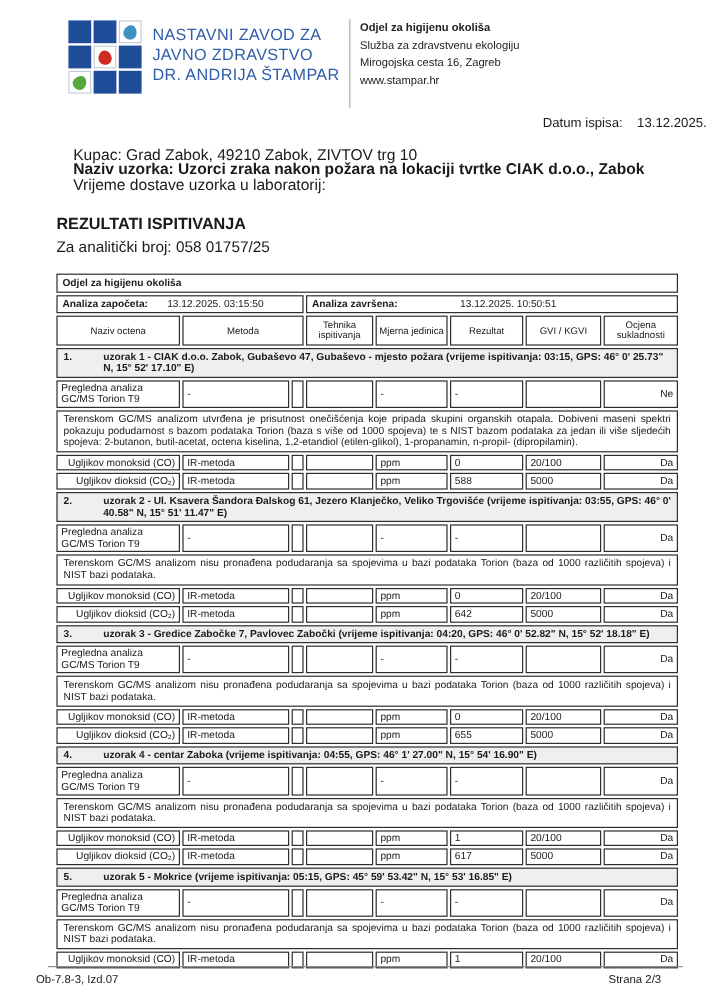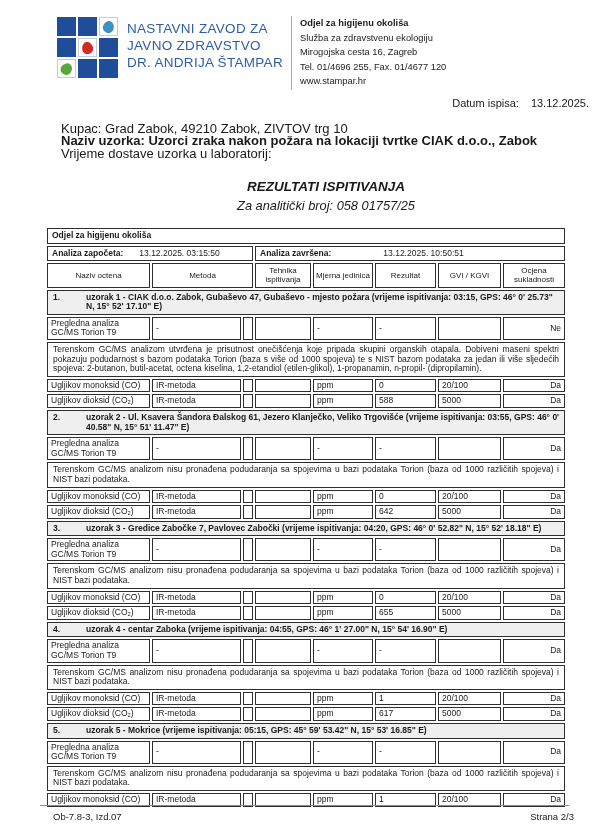--- a/index.html
+++ b/index.html
@@ -24,45 +24,45 @@
   .contact .b{font-weight:bold;}
 
   .print-date{position:absolute;top:97px;right:16px;font-size:11px;}
   .print-date .pd-val{margin-left:12px;}
 
   
   .info{position:absolute;left:61px;top:123px;font-size:13px;line-height:12.4px;}
   .info .b{font-weight:bold;}
 
   
-  .title-block{position:absolute;left:47px;top:179px;width:558px;text-align:center;font-style:italic;}
+  .title-block{position:absolute;left:47px;top:179px;width:558px;text-align:left;}
   .title-main{font-size:13.5px;font-weight:bold;}
   .title-sub{font-size:12.8px;margin-top:4px;}
 
   
   .tbl-wrap{position:absolute;left:45px;top:226px;}
   table{border-collapse:separate;border-spacing:2px;table-layout:fixed;}
   td{border:1px solid #2e2e2e;font-size:8.5px;line-height:9.6px;padding:1px 3px;
      vertical-align:middle;box-sizing:border-box;word-wrap:break-word;}
   .ctr{text-align:right;}
   .cols td{text-align:center;font-size:8px;line-height:9.2px;padding:2px 1px;}
   .section-row td{font-weight:bold;padding:2px 4px;}
   .meta td{padding:2px 4px;}
   .meta-label{font-weight:bold;}
   .meta-val1{margin-left:16px;}
   .meta-val2{margin-left:52px;}
   .sample-head{background:#efefef;font-weight:bold;position:relative;padding:2px 4px 2px 38px;}
   .snum{position:absolute;left:5px;top:2px;}
   .note{text-align:justify;padding:2px 5px;}
   .sp{padding:0;}
-  .nw{white-space:nowrap;overflow:hidden;}
+  .nw{white-space:nowrap;overflow:hidden;text-align:right;}
 
   
   .footer-line{position:absolute;left:40px;top:805px;width:529px;border-top:1px solid #8d8d8d;}
-  .footer{position:absolute;left:53px;top:811px;width:521px;display:flex;
+  .footer{position:absolute;left:30px;top:811px;width:521px;display:flex;
           justify-content:space-between;font-size:9.5px;}
 </style>
 </head>
 <body>
 
 <div class="page">
 
   <div class="doc-header">
     <div class="logo">
       <div class="sq f"></div>
@@ -84,21 +84,20 @@
     <div class="org-name">
       <div>NASTAVNI ZAVOD ZA</div>
       <div>JAVNO ZDRAVSTVO</div>
       <div>DR. ANDRIJA ŠTAMPAR</div>
     </div>
     <div class="vdiv"></div>
     <div class="contact">
       <div class="b">Odjel za higijenu okoliša</div>
       <div>Služba za zdravstvenu ekologiju</div>
       <div>Mirogojska cesta 16, Zagreb</div>
-      <div>Tel. 01/4696 255, Fax. 01/4677 120</div>
       <div>www.stampar.hr</div>
     </div>
   </div>
 
   <div class="print-date">
     <span>Datum ispisa:</span><span class="pd-val">13.12.2025.</span>
   </div>
 
   <div class="info">
     <div>Kupac: Grad Zabok, 49210 Zabok, ZIVTOV trg 10</div>

